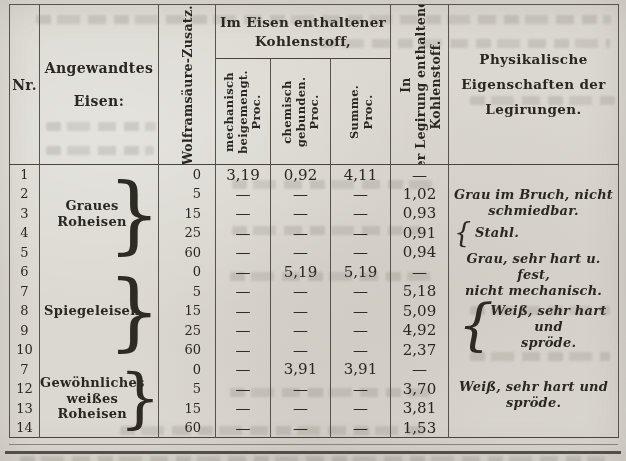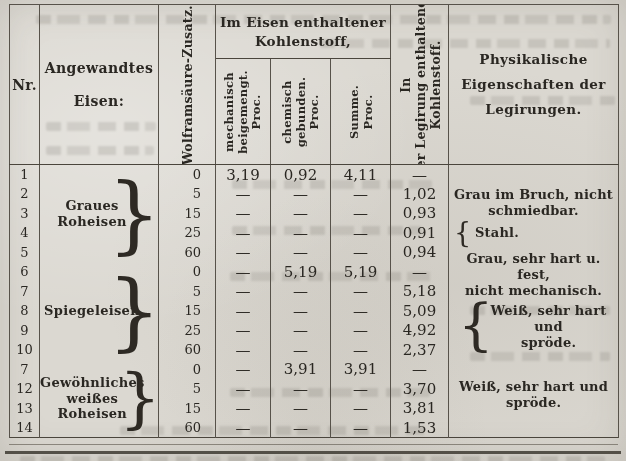--- a/index.html
+++ b/index.html
@@ -55,21 +55,21 @@
 
   .grp-wrap{ position:relative; height:100%; display:flex; align-items:center; }
   .grp-label{ flex:1; text-align:center; font-weight:bold; font-size:13px; line-height:15.5px; letter-spacing:.3px; padding-right:14px;}
   .grp-brace{
     position:absolute; right:-3px; top:50%; transform:translateY(-50%);
     font-weight:normal; color:#2e2a24;
   }
   .grp-brace.b5{ font-size:84px; line-height:96px; }
   .grp-brace.b4{ font-size:66px; line-height:76px; }
 
-  .props-wrap{ position:relative; height:272px; font-weight:bold; }
+  .props-wrap{ position:relative; height:272px; font-weight:bold;font-style:italic; }
   .prop{ position:absolute; left:0; right:0; text-align:center; font-size:13px; line-height:16px; letter-spacing:.2px;}
   .prop.p1{ top:22px; }
   .prop.p2{ top:60px; left:26px; text-align:left; }
   .prop.p3{ top:86px; }
   .prop.p4{ top:138px; left:30px; }
   .prop.p5{ top:214px; }
   .pbrace{ position:absolute; font-weight:normal; color:#2e2a24; }
   .pbrace.pb2{ left:5px; top:52px; font-size:27px; line-height:32px; }
   .pbrace.pb4{ left:9px; top:128px; font-size:56px; line-height:64px; }
 

